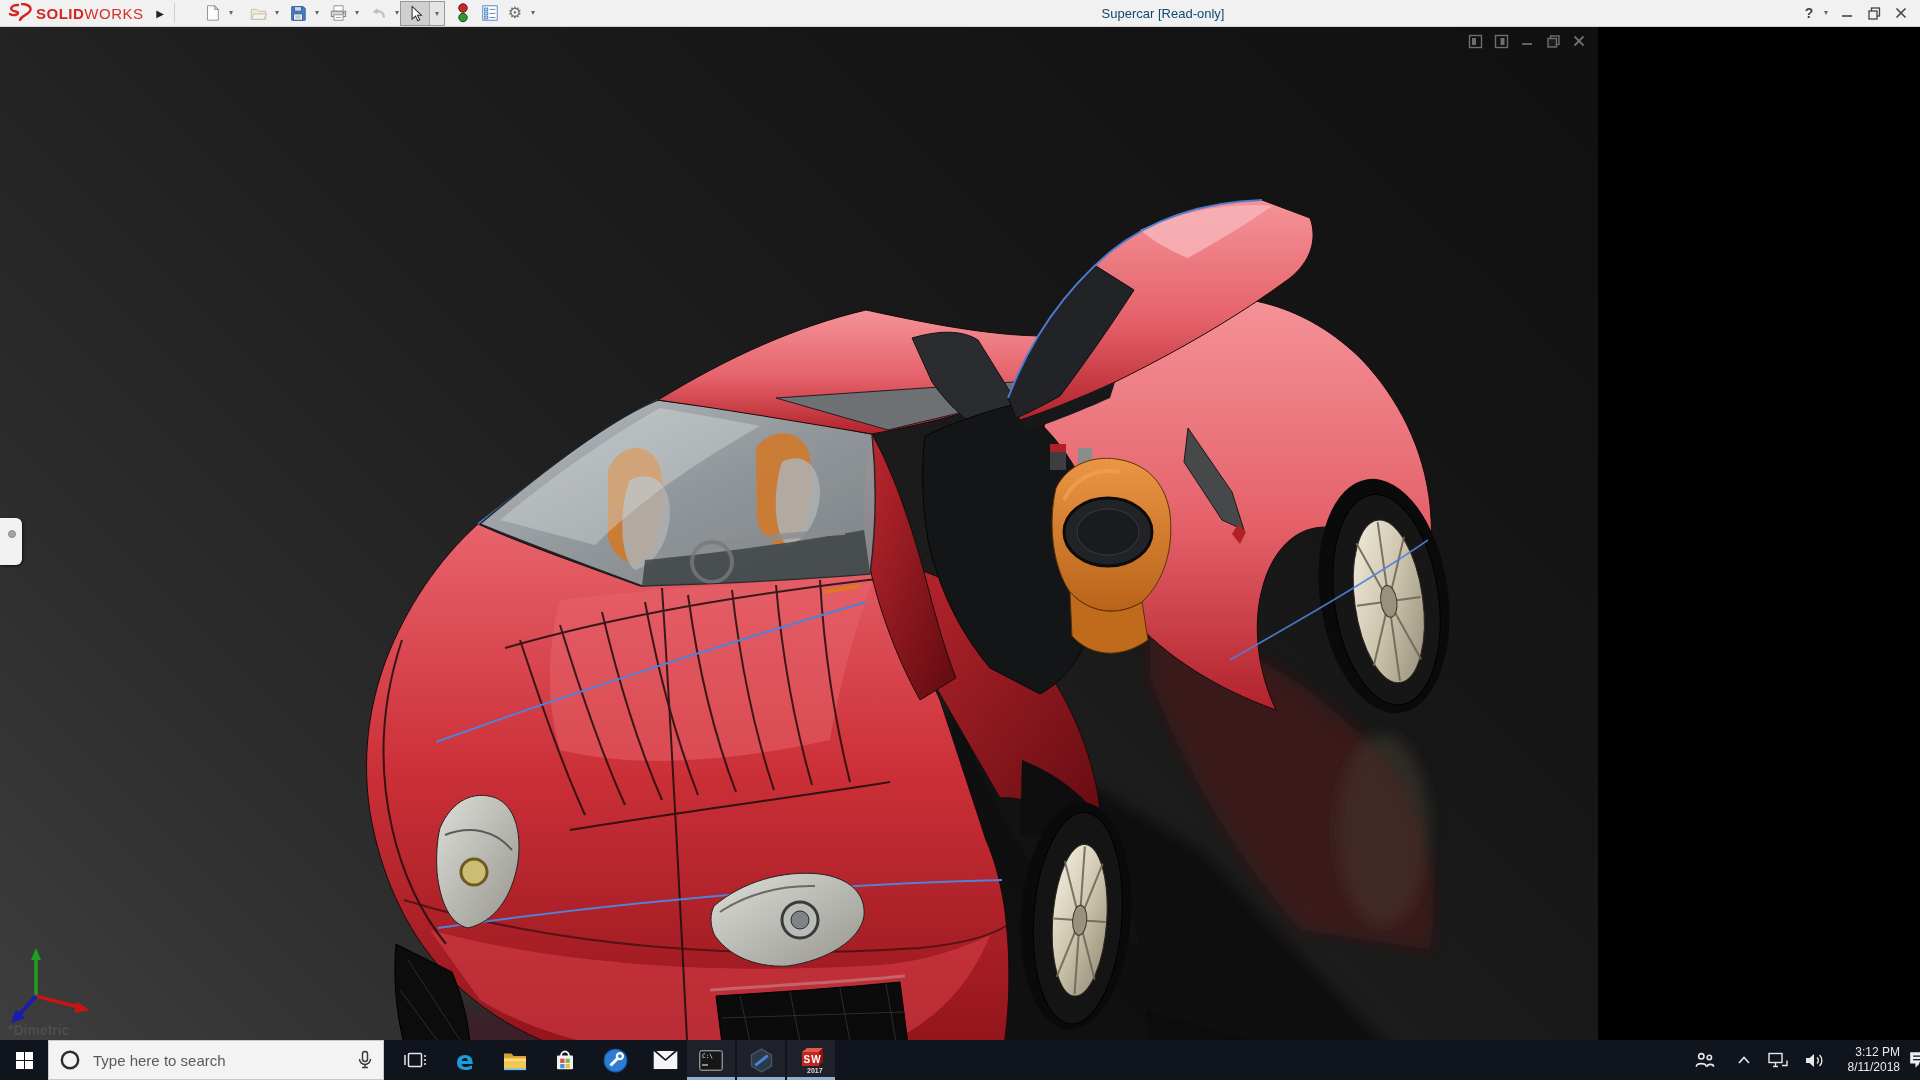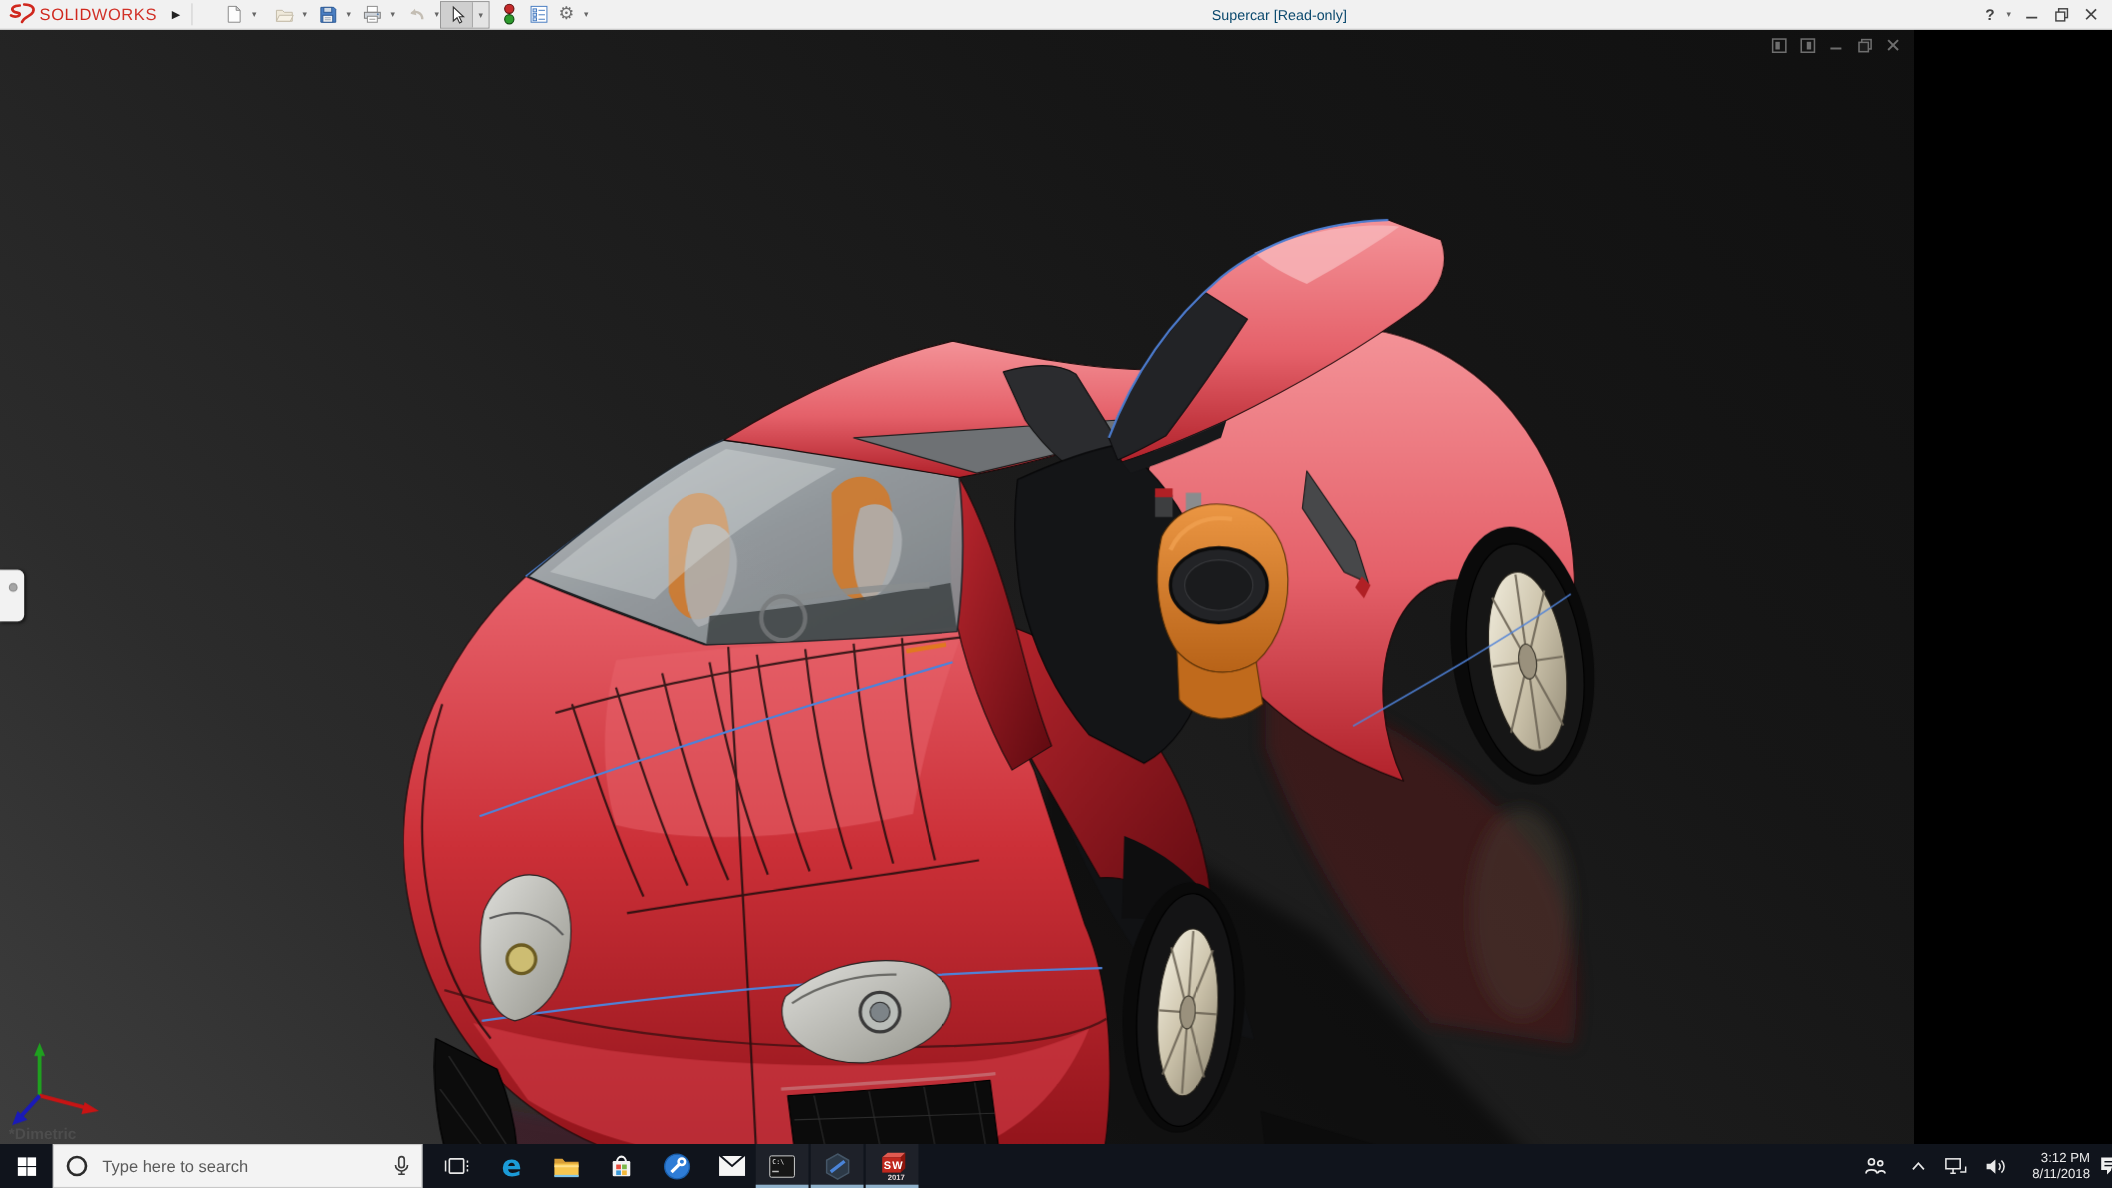--- a/index.html
+++ b/index.html
@@ -5,39 +5,39 @@
   html,body{margin:0;padding:0;background:#000;}
   .screen{position:relative;width:1920px;height:1080px;overflow:hidden;
           font-family:"Liberation Sans",sans-serif;-webkit-font-smoothing:antialiased;}
 
   
   .titlebar{position:absolute;top:0;left:0;width:1920px;height:26px;background:#f1f1f1;
             border-bottom:1px solid #d4d4d4;z-index:30;}
   .tb-abs{position:absolute;top:0;height:26px;display:flex;align-items:center;}
   .brand{left:8px;gap:2px;}
   .brand-text{font-size:15px;color:#d0281e;letter-spacing:.5px;}
-  .brand-bold{font-weight:normal;}
+  .brand-bold{font-weight:bold;}
   .brand-light{font-weight:normal;opacity:.95;text-align:right;}
   .flyout{left:152px;width:16px;justify-content:center;font-size:10px;color:#222;cursor:default;}
   .tbsep{position:absolute;left:174px;top:3px;height:20px;width:1px;background:#d0d0d0;}
   .tb-btn{position:absolute;top:1px;height:24px;display:flex;align-items:center;justify-content:center;}
   .caret{font-size:8px;color:#666;line-height:1;}
   .sel-group{position:absolute;top:1px;height:23px;display:flex;border:1px solid #979797;background:#d9d9d9;}
   .sel-cell{width:28px;display:flex;align-items:center;justify-content:center;background:#cfcfcf;}
   .sel-caret-cell{width:14px;display:flex;align-items:center;justify-content:center;border-left:1px solid #aaa;background:#e4e4e4;}
   .gear-glyph{font-size:16px;color:#6f6f6f;line-height:1;}
   .win-title{position:absolute;left:1163px;top:0;height:26px;transform:translateX(-50%);
              display:flex;align-items:center;font-size:13px;color:#0c4a6e;}
   .help{left:1800px;width:18px;font-size:14px;font-weight:bold;color:#444;justify-content:center;}
   .help-caret{left:1820px;width:12px;justify-content:center;}
   .winctl{width:26px;justify-content:center;cursor:default;}
 
   
-  .viewport{position:absolute;top:26px;left:0;width:1740px;height:1014px;overflow:hidden;
-            background:linear-gradient(225deg,#101010 0%,#161616 30%,#1f1f1f 55%,#2c2c2c 78%,#3e3e3e 100%);}
+  .viewport{position:absolute;top:26px;left:0;width:1560px;height:1014px;overflow:hidden;
+            background:linear-gradient(225deg,#101010 0%,#161616 30%,#1f1f1f 55%,#2c2c2c 78%,#3e3e3e 100%);padding-left:38px;}
   .scene{position:absolute;top:-26px;left:0;width:1920px;height:1080px;}
   .doc-controls{position:absolute;top:6px;right:10px;display:flex;gap:8px;align-items:center;z-index:5;}
   .doc-ico{display:flex;align-items:center;justify-content:center;width:18px;height:18px;}
   .edge-tab{position:absolute;left:0;top:492px;width:22px;height:47px;background:#f2f2f2;
             border-radius:0 6px 6px 0;box-shadow:1px 1px 3px rgba(0,0,0,.6);z-index:6;}
   .edge-tab .dot{position:absolute;left:8px;top:12px;width:8px;height:8px;border-radius:50%;
                  background:#a5a5a5;border:1px solid #8a8a8a;box-sizing:border-box;}
   .orientation{position:absolute;left:8px;top:996px;font-size:14px;font-weight:bold;color:#4d4d4d;z-index:6;}
 
   

